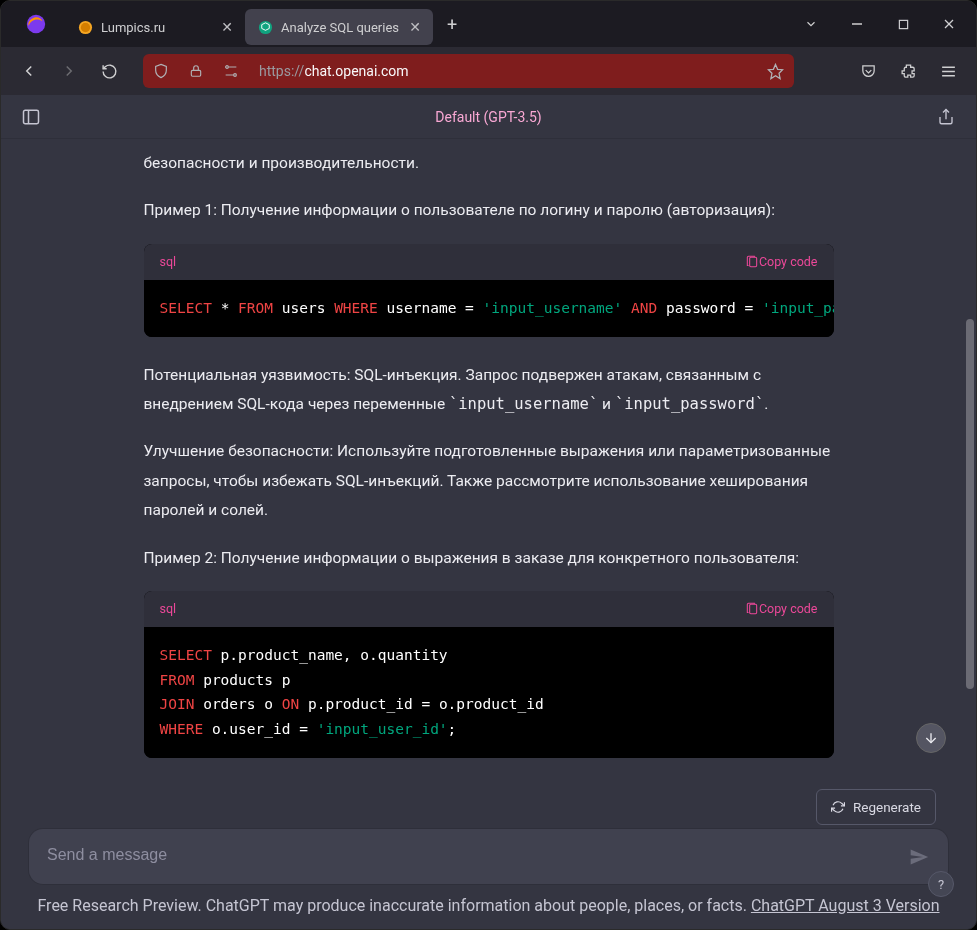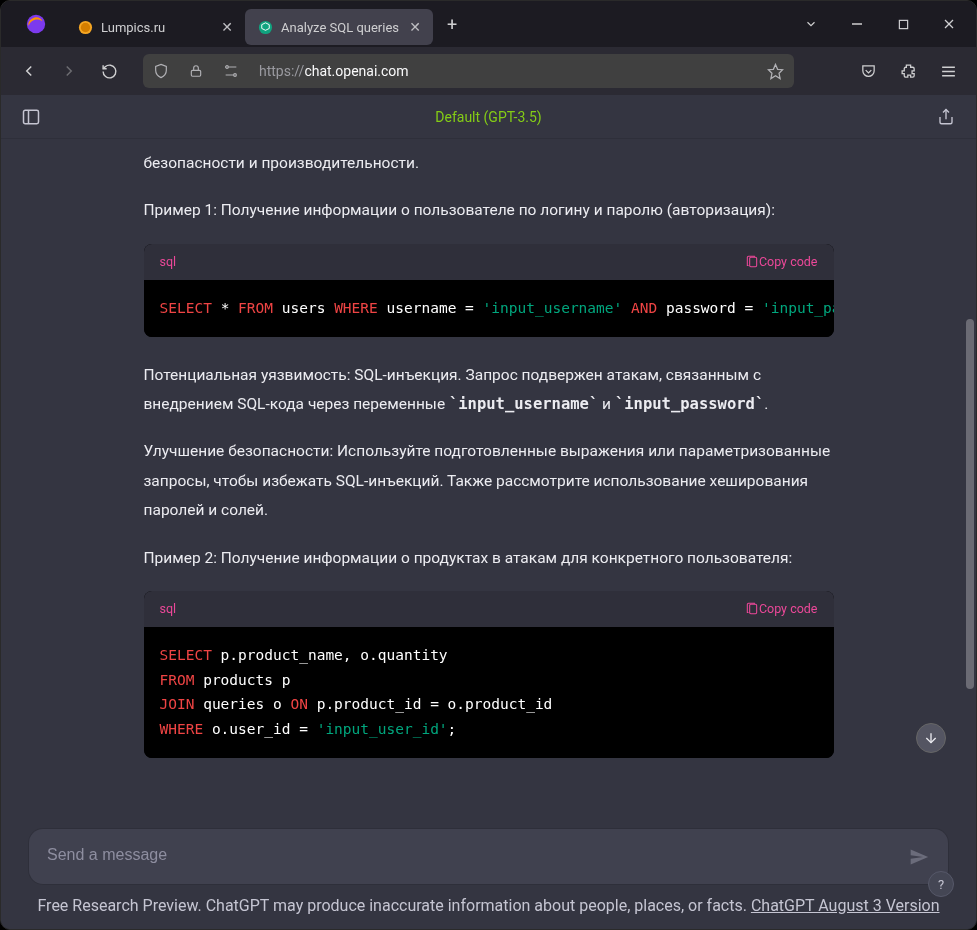--- a/index.html
+++ b/index.html
@@ -51,54 +51,54 @@
     .chevron-down-nav { width:46px; height:46px; display:flex;align-items:center;justify-content:center; color:#cfcfd1;}
     
     .navbar {
       height: 48px; background:#2b2a33;
       display:flex; align-items:center;
       padding: 0 12px; gap: 8px;
     }
     .nav-icon { width:32px; height:32px; display:flex;align-items:center;justify-content:center; color:#cfcfd1; border-radius:4px;}
     .nav-icon.disabled { color:#6b6b70; }
     .urlbar {
-      flex:1; height:34px; background:#404040;
+      flex:1; height:34px; background:#7f1d1d;
       border-radius: 6px; display:flex; align-items:center;
       padding: 0 10px; gap:20px; color:#b0b0b4;
       margin: 0 50px 0 10px;
       justify-content: space-between;
     }
     .urlbar .url { flex:1; font-size:14px; color:#9a9aa0; }
     .urlbar .url .domain { color:#f9f9fa; }
     
     .app {
       flex:1; background:#343541; display:flex; flex-direction:column; position:relative;
     }
     .app-header {
       height:44px; display:flex; align-items:center; justify-content:center;
-      color:#84cc16; font-size:14px;
+      color:#f9a8d4; font-size:14px;
       border-bottom:1px solid rgba(0,0,0,0.1);
       position:relative;
       background:#343541;
     }
     .app-header .left-icon { position:absolute; left:16px; width:28px;height:28px; display:flex;align-items:center;justify-content:center; color:#c5c5d2;}
     .app-header .right-icon { position:absolute; right:16px; width:28px;height:28px; display:flex;align-items:center;justify-content:center; color:#c5c5d2;}
     .content {
       flex:1; overflow-y:hidden; position:relative;
       padding: 0 0 0 0;
     }
     .content-inner {
       width: 690px; margin: 0 auto;
       color:#ececf1; font-size:15.5px; line-height:1.9;
       padding-top: 10px;
     }
     .para { margin-bottom: 18px; }
     .inline-code {
       font-family: "Consolas", "Monaco", monospace;
-      font-weight: bold;
+      font-weight: normal;
       background: transparent;
       color:#ececf1;
       margin-top:26px;
     }
     .cb-container {
       border-radius: 8px; overflow:hidden; margin: 14px 0 24px 0;
       background:#000;
     }
     .cb-head {
       background: #2f2f3a; height:36px;
@@ -331,54 +331,62 @@
             </span>
           </div>
           <div class="cb-body"><span class="kw">SELECT</span> <span>*</span> <span class="kw">FROM</span> <span>users</span> <span class="kw">WHERE</span> <span>username</span> <span>=</span> <span class="str">'input_username'</span> <span class="kw">AND</span> <span>password</span> <span>=</span> <span class="str">'input_pass</span></div>
         </div>
 
         <div class="para">
           <span>Потенциальная уязвимость: SQL-инъекция. Запрос подвержен атакам, связанным с внедрением SQL-кода через переменные </span><span class="inline-code">`input_username`</span><span> и </span><span class="inline-code">`input_password`</span><span>.</span>
         </div>
 
         <div class="para">Улучшение безопасности: Используйте подготовленные выражения или параметризованные запросы, чтобы избежать SQL-инъекций. Также рассмотрите использование хеширования паролей и солей.</div>
-        <div class="para">Пример 2: Получение информации о продуктах в атакам для конкретного пользователя:</div>
+        <div class="para">Пример 2: Получение информации о выражения в заказе для конкретного пользователя:</div>
 
         <div class="cb-container">
           <div class="cb-head">
             <span>sql</span>
             <span class="copy">
               <svg width="14" height="14" viewBox="0 0 24 24" fill="none" stroke="currentColor" stroke-width="1.8">
                   <rect x="8" y="4" width="12" height="16" rx="2"></rect>
                   <path d="M16 4V2H6a2 2 0 0 0-2 2v14h2"></path>
                 </svg>
               <span>Copy code</span>
             </span>
           </div>
           <div class="cb-body"><span class="kw">SELECT</span><span> p.product_name, o.quantity</span>
 <span class="kw">FROM</span><span> products p</span>
-<span class="kw">JOIN</span><span> queries o </span><span class="kw">ON</span><span> p.product_id = o.product_id</span>
+<span class="kw">JOIN</span><span> orders o </span><span class="kw">ON</span><span> p.product_id = o.product_id</span>
 <span class="kw">WHERE</span><span> o.user_id = </span><span class="str">'input_user_id'</span><span>;</span></div>
         </div>
 
       </div>
 
       <div class="scrollbar-track">
         <div class="scrollbar-thumb"></div>
       </div>
     </div>
 
     <div class="scroll-down-btn">
       <svg width="16" height="16" viewBox="0 0 24 24" fill="none" stroke="currentColor" stroke-width="2">
           <line x1="12" y1="5" x2="12" y2="19"></line>
           <polyline points="19 12 12 19 5 12"></polyline>
         </svg>
     </div>
 
     <div class="input-area">
+      <div class="regen-btn">
+        <svg width="14" height="14" viewBox="0 0 24 24" fill="none" stroke="currentColor" stroke-width="2">
+            <polyline points="23 4 23 10 17 10"></polyline>
+            <polyline points="1 20 1 14 7 14"></polyline>
+            <path d="M3.51 9a9 9 0 0 1 14.85-3.36L23 10M1 14l4.64 4.36A9 9 0 0 0 20.49 15"></path>
+          </svg>
+        <span>Regenerate</span>
+      </div>
       <div class="msg-box">
         <input type="text" placeholder="Send a message" style="">
         <div class="send-btn">
           <svg width="20" height="20" viewBox="0 0 24 24" fill="currentColor">
               <path d="M2 21l21-9L2 3v7l15 2-15 2z"></path>
             </svg>
         </div>
       </div>
       <div class="footer-note">
         <span>Free Research Preview. ChatGPT may produce inaccurate information about people, places, or facts. </span><a href="#">ChatGPT August 3 Version</a>

